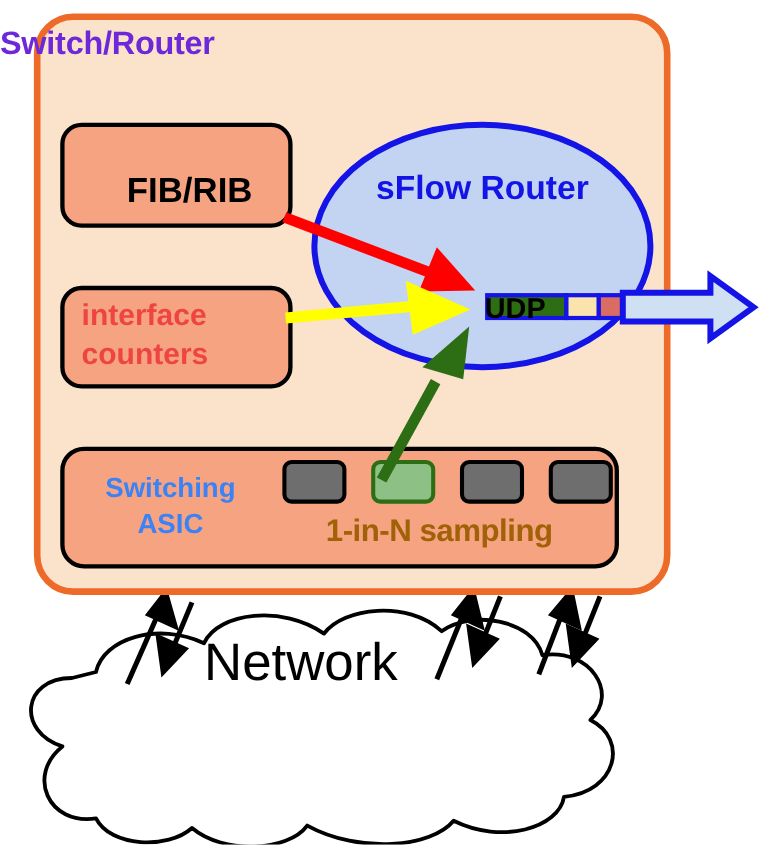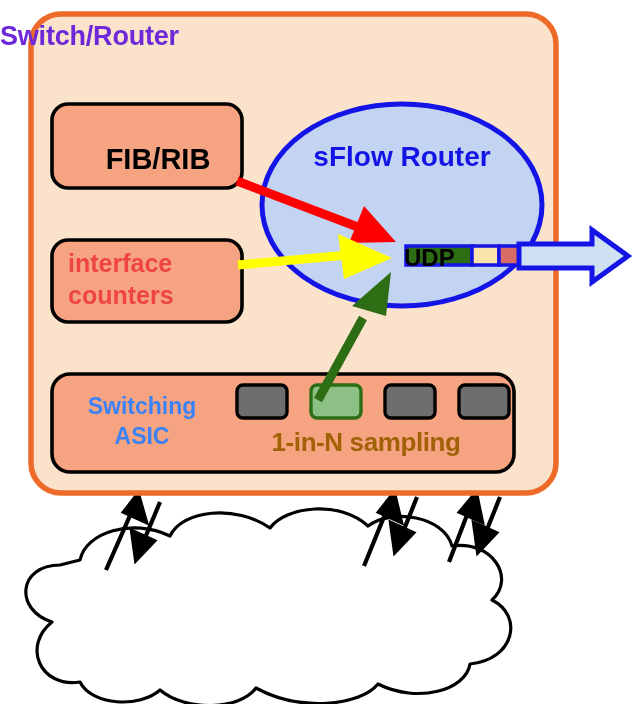--- a/index.html
+++ b/index.html
@@ -200,14 +200,15 @@
 
   <div class="lbl" id="sflow-agent-label">sFlow Router</div>
 
   <div class="lbl" id="udp-label">UDP</div>
 
   <div class="lbl" id="asic-label">Switching
 ASIC</div>
 
   <div class="lbl" id="sampling-label">1-in-N sampling</div>
 
+  <div class="lbl" id="network-label">Network</div>
 
 </div>
 
 </body></html>

